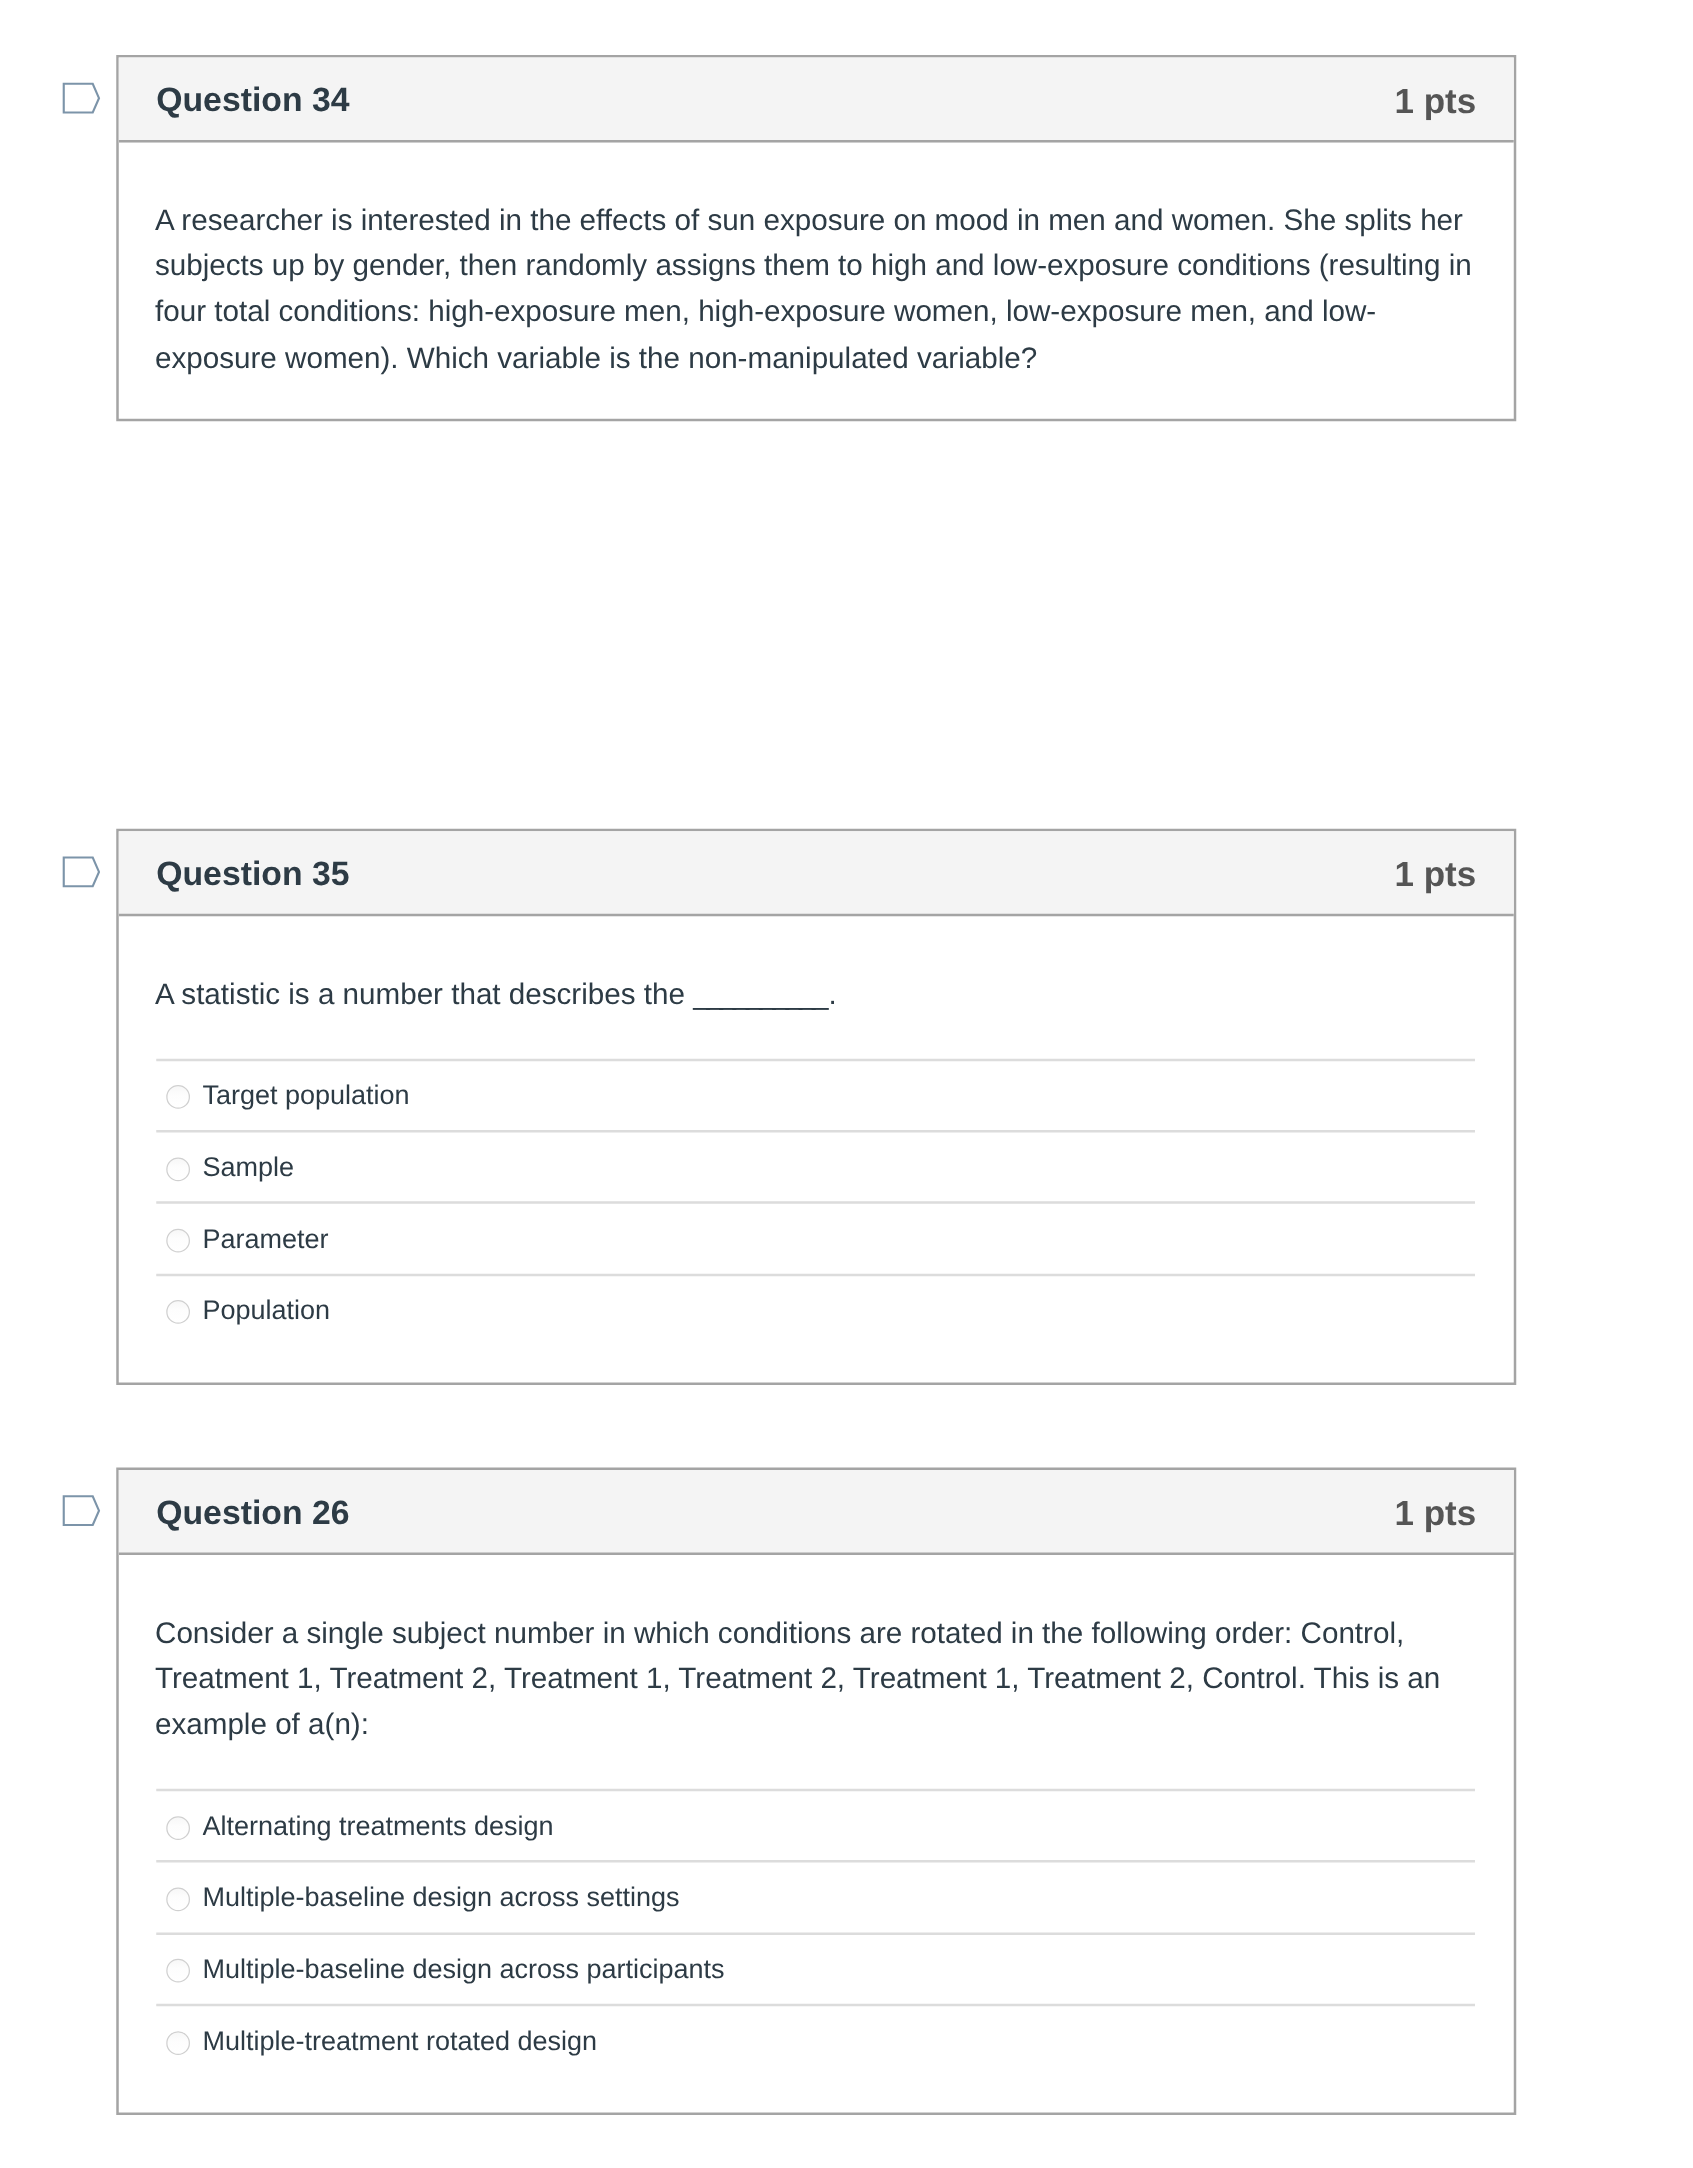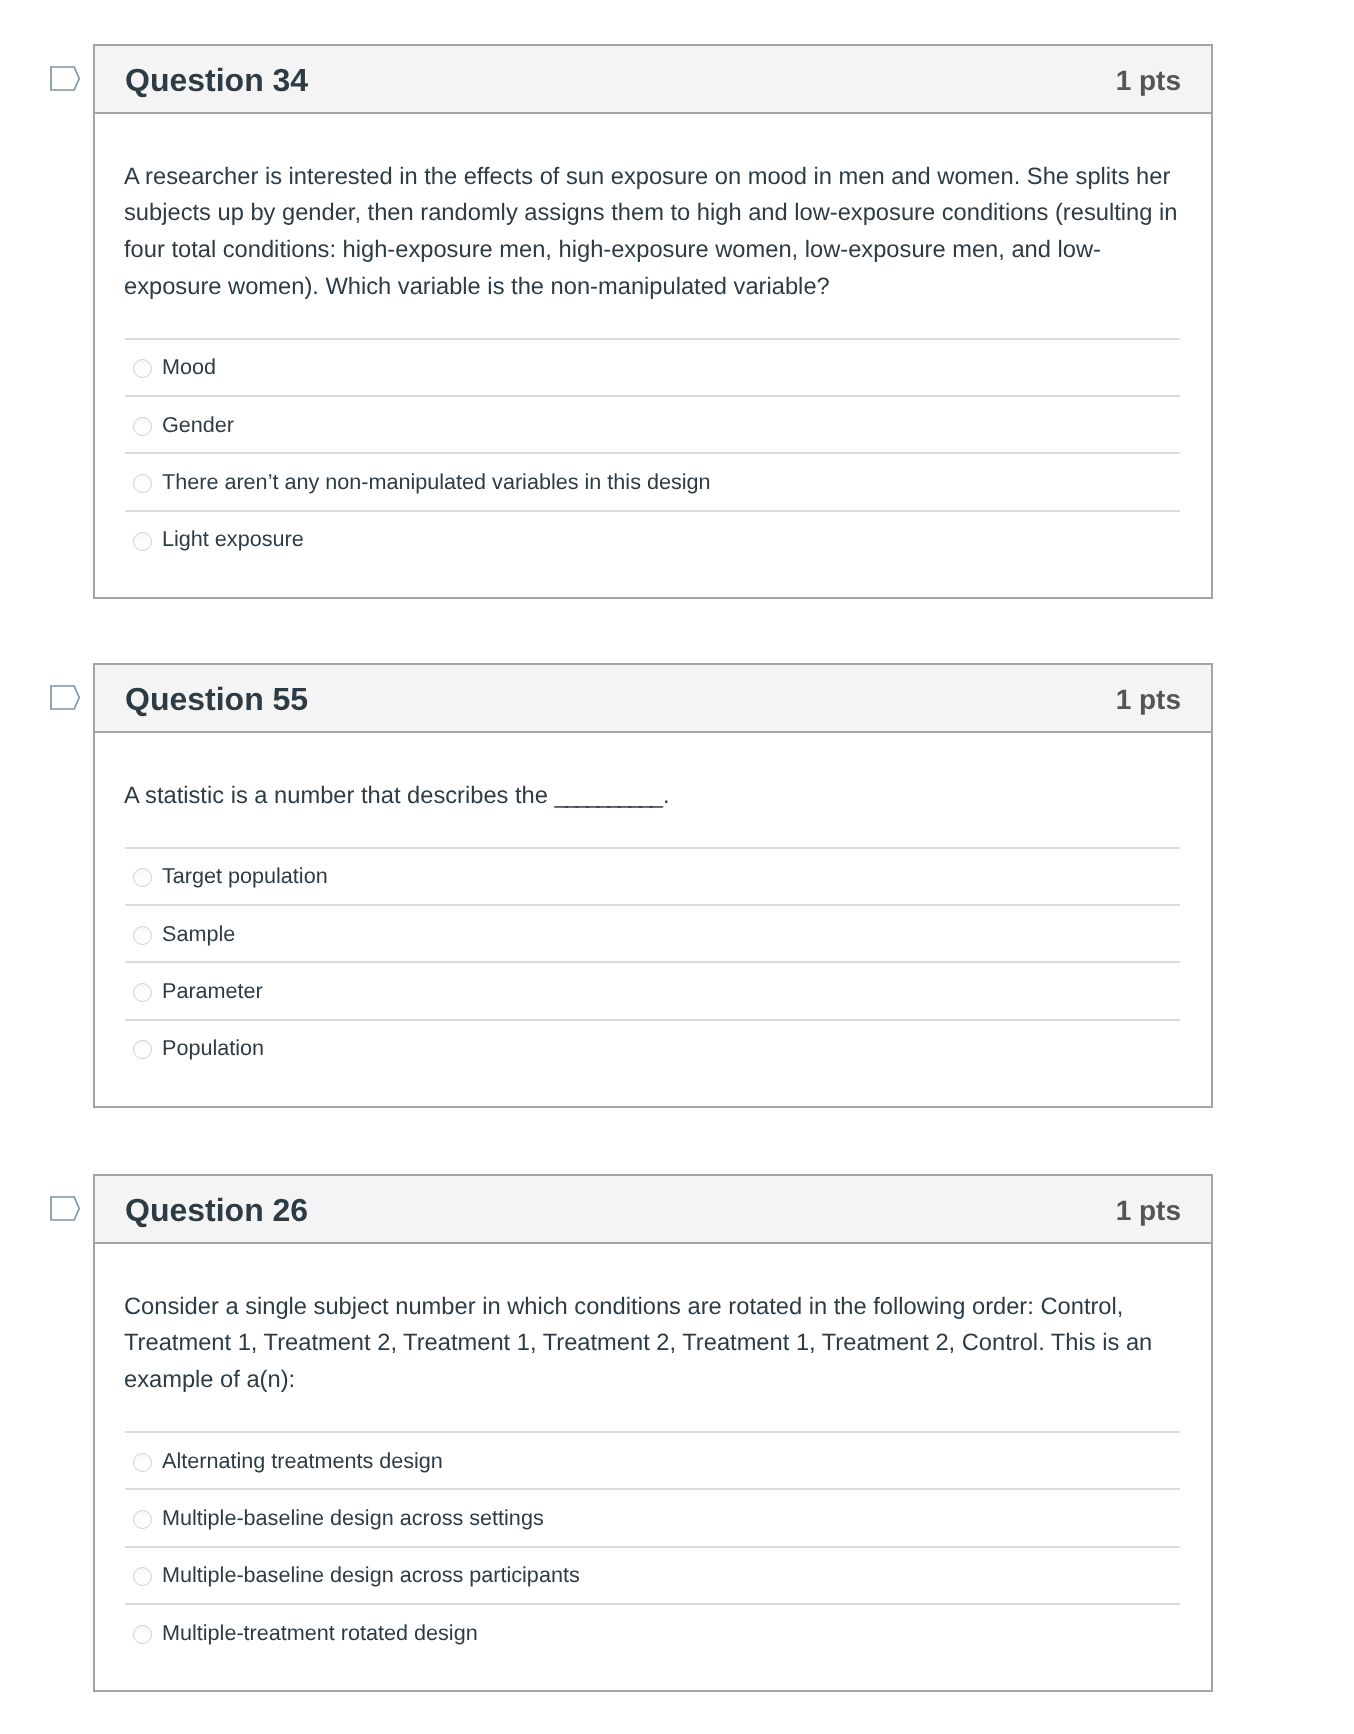--- a/index.html
+++ b/index.html
@@ -30,21 +30,21 @@
 
   .qheader {
     height: 68px;
     background: #f4f4f4;
     border-bottom: 2px solid #a4a4a4;
     position: relative;
   }
   .qtitle {
     position: absolute; left: 30px; top: 19px;
     transform: translateZ(0);
-    font-size: 32px; font-weight: bold; color: #2d3b45;
+    font-size: 27px; font-weight: bold; color: #2d3b45;
     line-height: 30px;
     white-space: nowrap;
   }
   .qpts {
     position: absolute; right: 30px; top: 20px;
     transform: translateZ(0);
     font-size: 28px; font-weight: bold; color: #555555;
     line-height: 30px;
     white-space: nowrap;
   }
@@ -94,49 +94,31 @@
         <div class="qcard">
           <div class="qheader">
             <span class="qtitle">Question 34</span>
             <span class="qpts">1 pts</span>
           </div>
           <div class="qbody">
             <div class="qtext"><span class="qline">A researcher is interested in the effects of sun exposure on mood in men and women. She splits her</span>
 <span class="qline">subjects up by gender, then randomly assigns them to high and low-exposure conditions (resulting in</span>
 <span class="qline">four total conditions: high-exposure men, high-exposure women, low-exposure men, and low-</span>
 <span class="qline">exposure women). Which variable is the non-manipulated variable?</span></div>
-            <div class="answers">
-              <div class="answer">
-                <span class="radio"></span>
-                <span class="alabel">Mood</span>
-              </div>
-              <div class="answer">
-                <span class="radio"></span>
-                <span class="alabel">Gender</span>
-              </div>
-              <div class="answer">
-                <span class="radio"></span>
-                <span class="alabel">There aren’t any non-manipulated variables in this design</span>
-              </div>
-              <div class="answer">
-                <span class="radio"></span>
-                <span class="alabel">Light exposure</span>
-              </div>
-            </div>
             <div class="card-bottom-pad"></div>
           </div>
         </div>
       </div>
       <div class="qwrap" style="top: 663px;">
         <svg class="flag-icon" viewBox="0 0 30.2 25">
           <path d="M1 1 H24.2 L29.2 12.5 L24.2 24 H1 Z" fill="none" stroke="#7c94a9" stroke-width="1.7" stroke-linejoin="miter"></path>
         </svg>
         <div class="qcard">
           <div class="qheader">
-            <span class="qtitle">Question 55</span>
+            <span class="qtitle">Question 35</span>
             <span class="qpts">1 pts</span>
           </div>
           <div class="qbody">
             <div class="qtext"><span class="qline"><span>A statistic is a number that describes the </span><span class="blank">__________</span><span>.</span></span></div>
             <div class="answers">
               <div class="answer">
                 <span class="radio"></span>
                 <span class="alabel">Target population</span>
               </div>
               <div class="answer">

